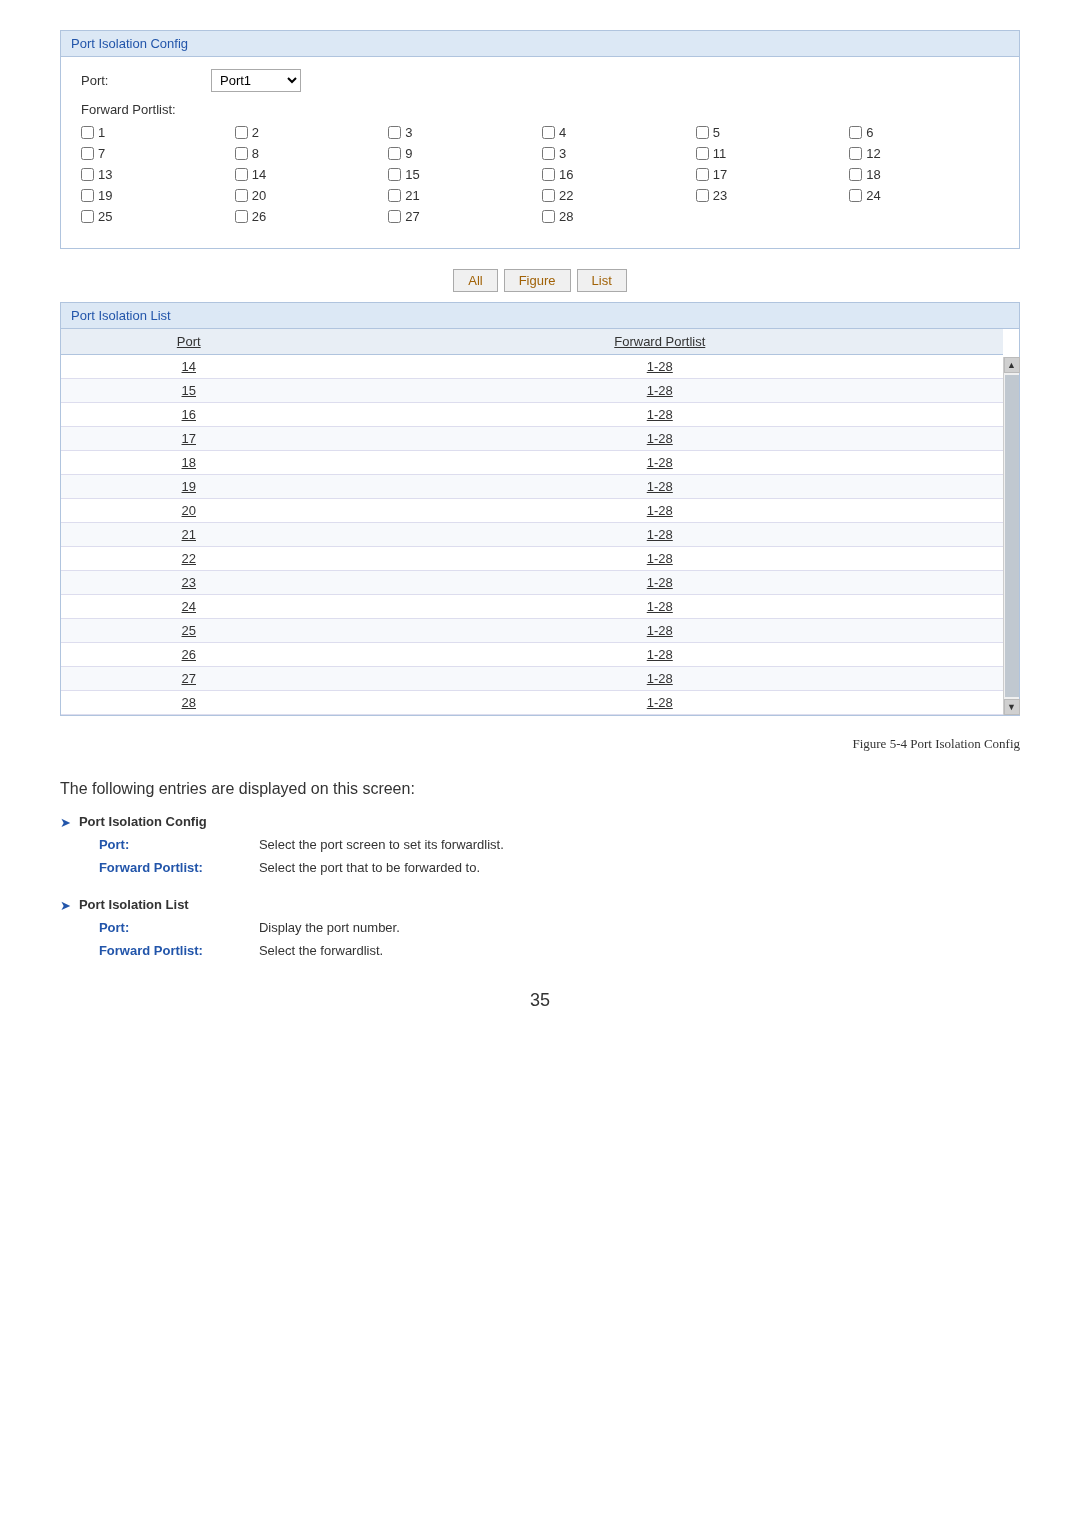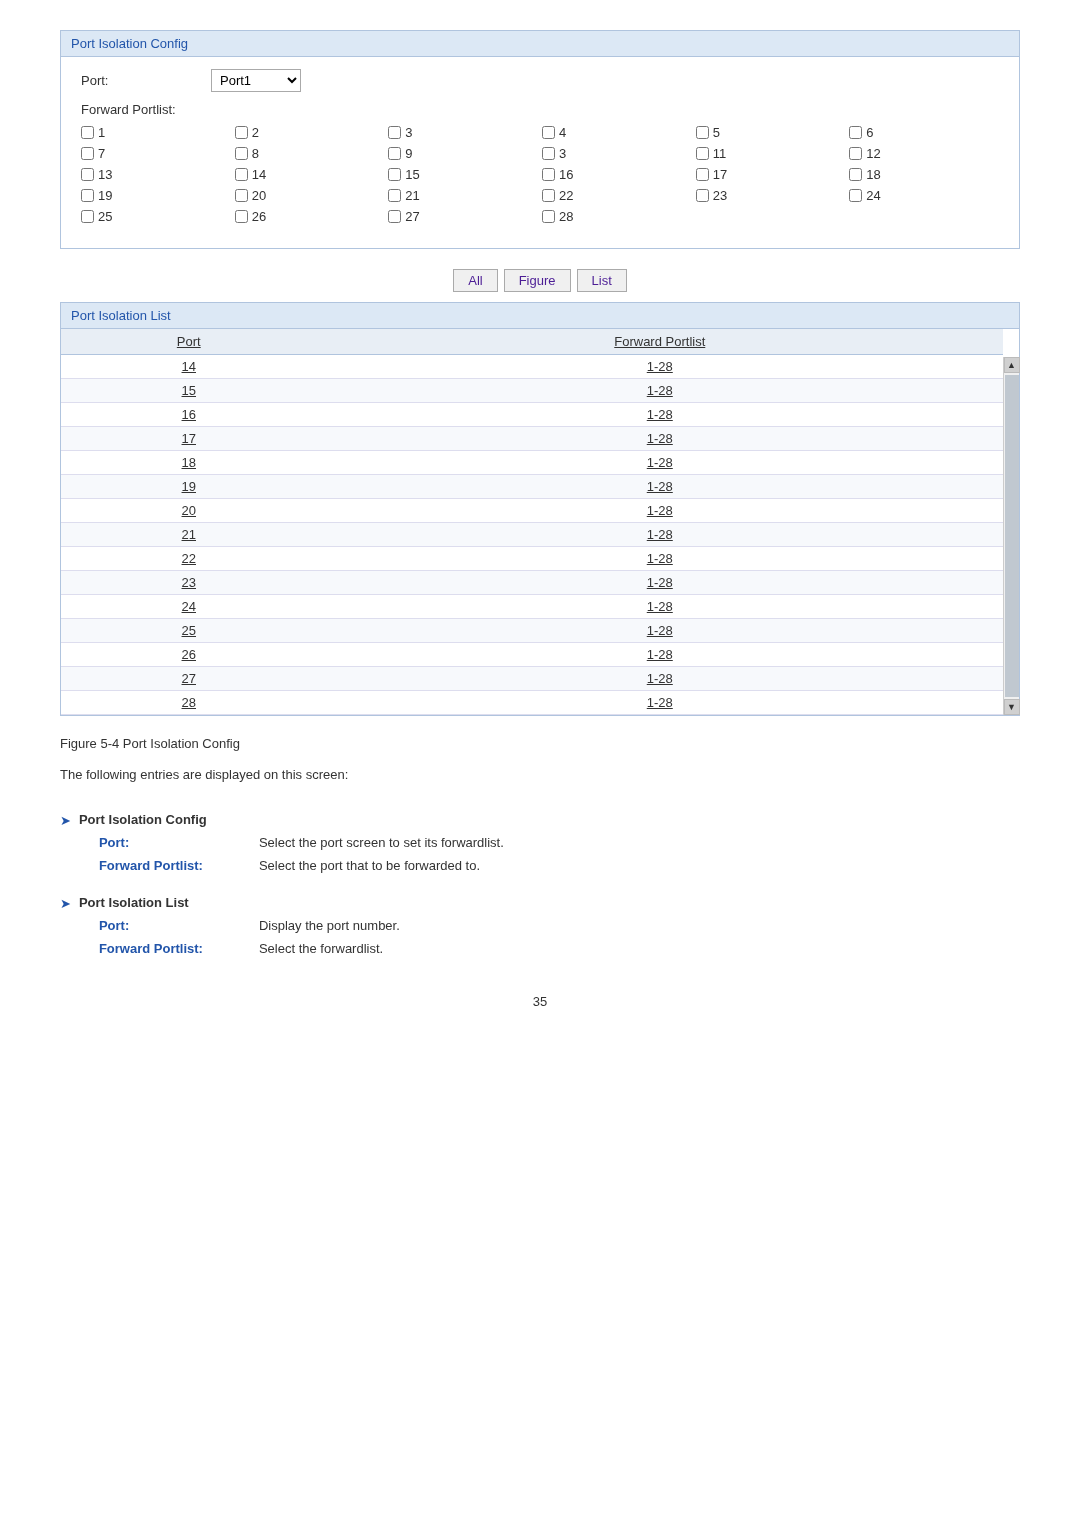--- a/index.html
+++ b/index.html
@@ -85,21 +85,21 @@
       gap: 6px;
       margin-bottom: 10px;
     }
 
     .btn {
       padding: 3px 14px;
       font-size: 13px;
       border: 1px solid #aaa;
       background: #f0f0f0;
       cursor: pointer;
-      color: #4c1d95;
+      color: #a16207;
     }
 
     
     .list-section {
       border: 1px solid #b0c4de;
       margin-bottom: 20px;
       position: relative;
     }
 
     .list-header {
@@ -167,30 +167,31 @@
 
     .scrollbar-thumb {
       flex: 1;
       width: 14px;
       background: #c0c8d0;
       margin: 2px 1px;
     }
 
     
     .figure-caption {
-      text-align: left;
+      text-align: right;
       font-size: 13px;
       color: #333;
-      margin-bottom: 16px;
+      margin-bottom: 28px;
+      font-family: Liberation Serif, serif;
     }
 
     
     .description {
-      font-size: 13px;
-      margin-bottom: 30px;
+      font-size: 16px;
+      margin-bottom: 16px;
     }
 
     .section-title-entry {
       display: flex;
       align-items: flex-start;
       margin-bottom: 14px;
     }
 
     .arrow-icon {
       color: #2255aa;
@@ -223,22 +224,22 @@
     }
 
     .entry-value {
       font-size: 13px;
       color: #333;
     }
 
     
     .page-number {
       text-align: center;
-      margin-top: 30px;
-      font-size: 13px;
+      margin-top: 24px;
+      font-size: 18px;
       color: #333;
     }
   </style>
 </head>
 <body>
 
 <div class="config-section">
   <div class="section-header">
     <span>Port Isolation Config</span>
   </div>

